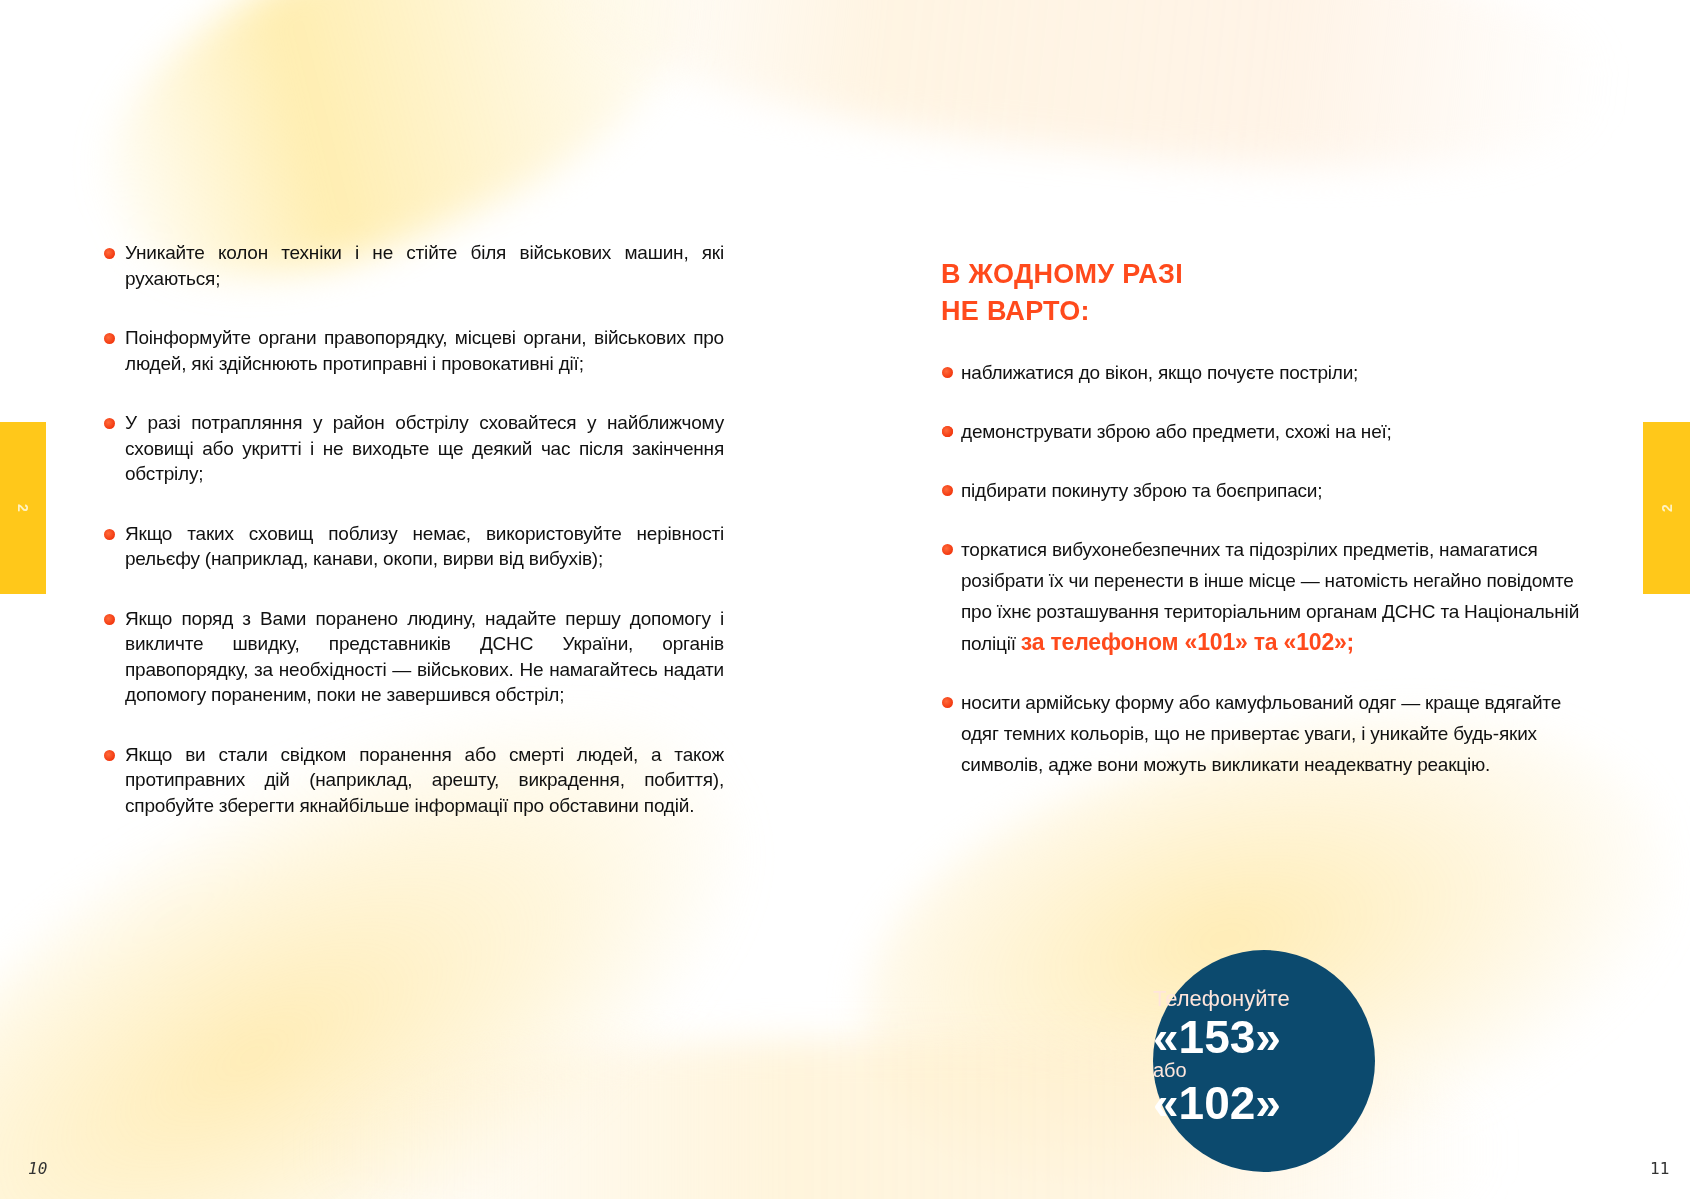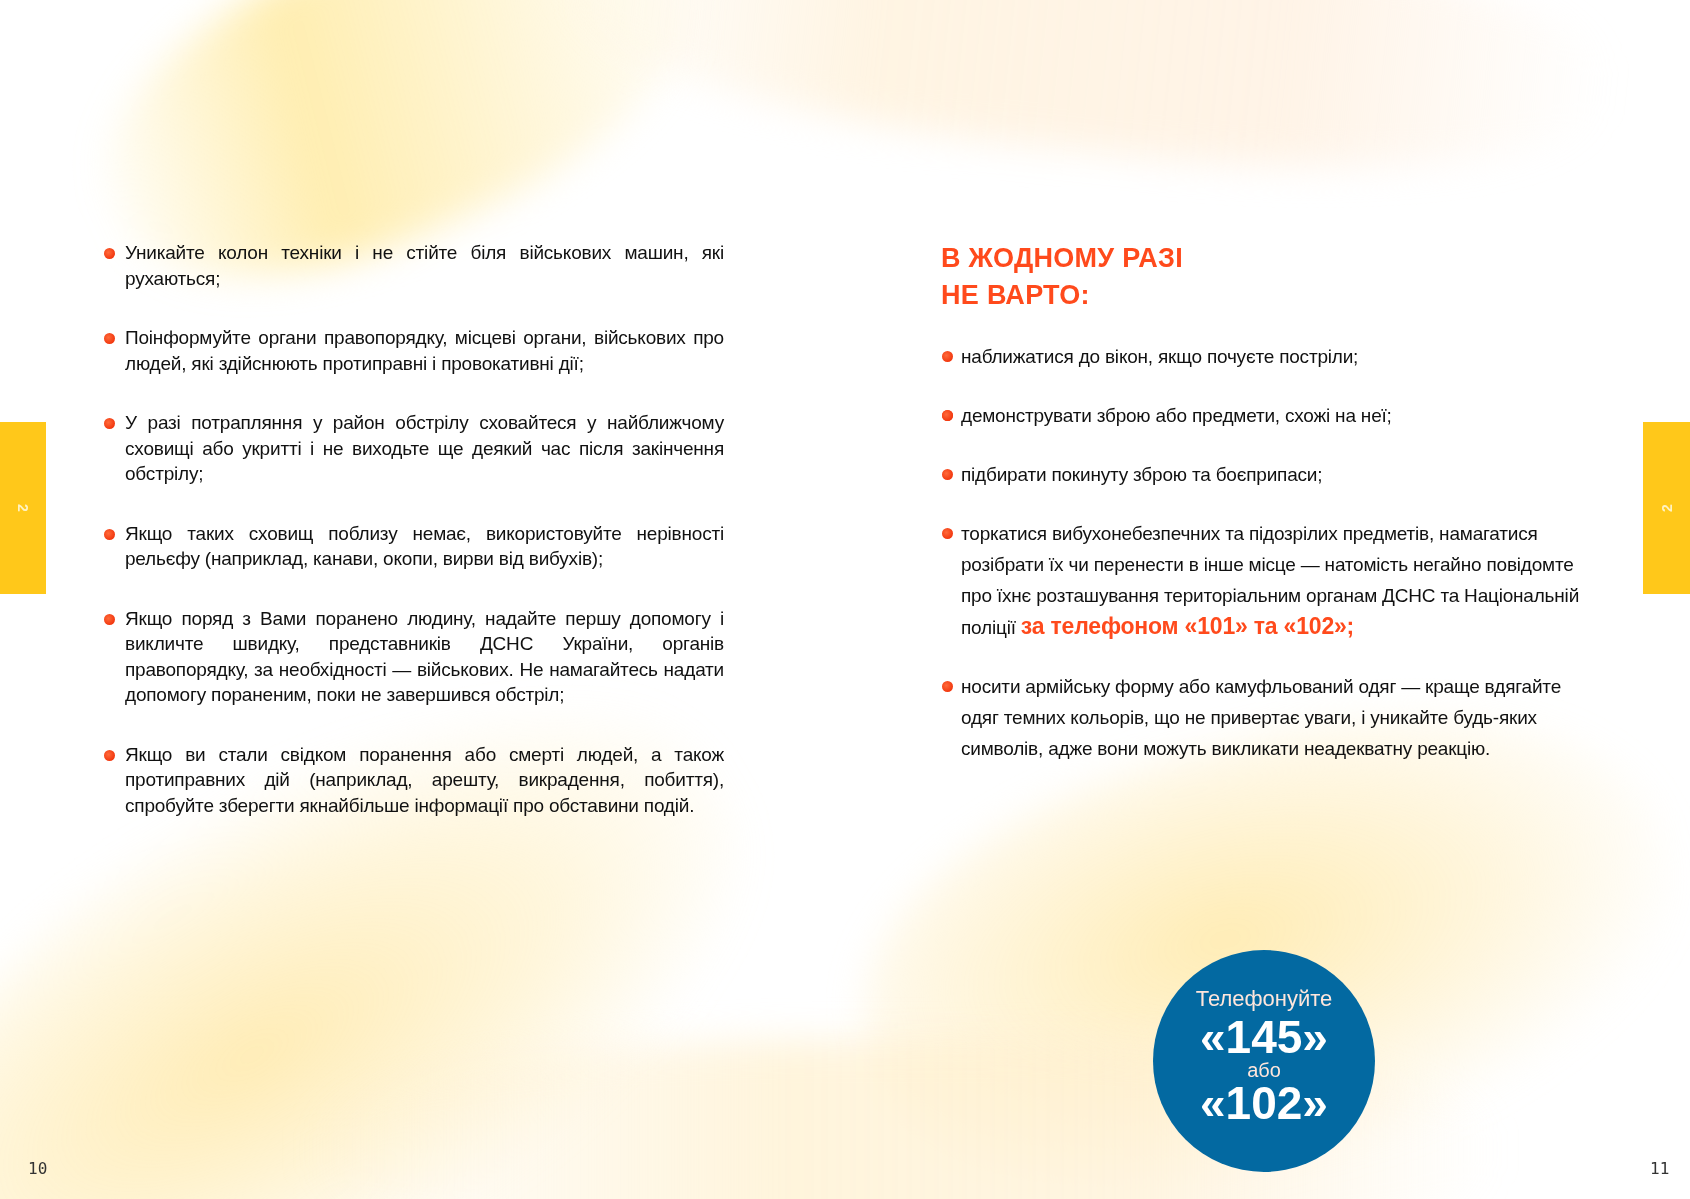--- a/index.html
+++ b/index.html
@@ -114,21 +114,21 @@
       margin-bottom: 34px;
       letter-spacing: -0.2px;
     }
     .column.left ul.bullets li .dot { top: 8px; }
 
     .column.right .heading {
       color: #FF4A1C;
       font-weight: bold;
       font-size: 27px;
       line-height: 37px;
-      margin: 0 0 27px 0;
+      margin: 16px 0 27px 0;
       letter-spacing: 0.3px;
     }
     .column.right ul.bullets li {
       font-size: 19px;
       line-height: 31px;
       margin-bottom: 28px;
       padding-left: 20px;
       letter-spacing: -0.2px;
     }
     .column.right ul.bullets li .dot { top: 10px; left: 1px; }
@@ -139,24 +139,23 @@
     }
 
     
     .call-circle {
       position: absolute;
       left: 1153px;
       top: 950px;
       width: 222px;
       height: 222px;
       border-radius: 50%;
-      background: #0369a1;
+      background: #0c4a6e;
       z-index: 3;
       color: #FFFFFF;
-      text-align: center;
       box-sizing: border-box;
       padding-top: 36px;
     }
     .call-circle .call-label {
       display: block;
       font-size: 22px;
       line-height: 26px;
       color: #FFE6DC;
     }
     .call-circle .call-num {
@@ -177,21 +176,21 @@
 
     
     .page-num {
       position: absolute;
       top: 1159px;
       font-family: "DejaVu Sans Mono", monospace;
       font-size: 16px;
       color: #333333;
       z-index: 3;
     }
-    .page-num.left { left: 28px; }
+    .page-num.left { left: 28px; font-style: italic; }
     .page-num.right { left: 1650px; }
   </style>
 </head>
 <body>
 
 <div class="bg-layer">
   <div class="stroke s1"></div>
   <div class="stroke s2"></div>
   <div class="stroke s3"></div>
   <div class="stroke s4"></div>
@@ -226,19 +225,19 @@
     <li><span class="dot"></span></li>
     <li><span class="dot"></span><span>демонструвати зброю або предмети, схожі на неї;</span></li>
     <li><span class="dot"></span><span>підбирати покинуту зброю та боєприпаси;</span></li>
     <li><span class="dot"></span><span>торкатися вибухонебезпечних та підозрілих предметів, намагатися розібрати їх чи перенести в інше місце — натомість негайно повідомте про їхнє розташування територіальним органам ДСНС та Національній поліції</span> <span class="highlight">за телефоном «101» та «102»;</span></li>
     <li><span class="dot"></span><span>носити армійську форму або камуфльований одяг — краще вдягайте одяг темних кольорів, що не привертає уваги, і уникайте будь-яких символів, адже вони можуть викликати неадекватну реакцію.</span></li>
   </ul>
 </section>
 
 <div class="call-circle">
   <span class="call-label">Телефонуйте</span>
-  <span class="call-num">«145»</span>
+  <span class="call-num">«153»</span>
   <span class="call-or">або</span>
   <span class="call-num">«102»</span>
 </div>
 
 <div class="page-num left">10</div>
 <div class="page-num right">11</div>
 
 </body></html>

